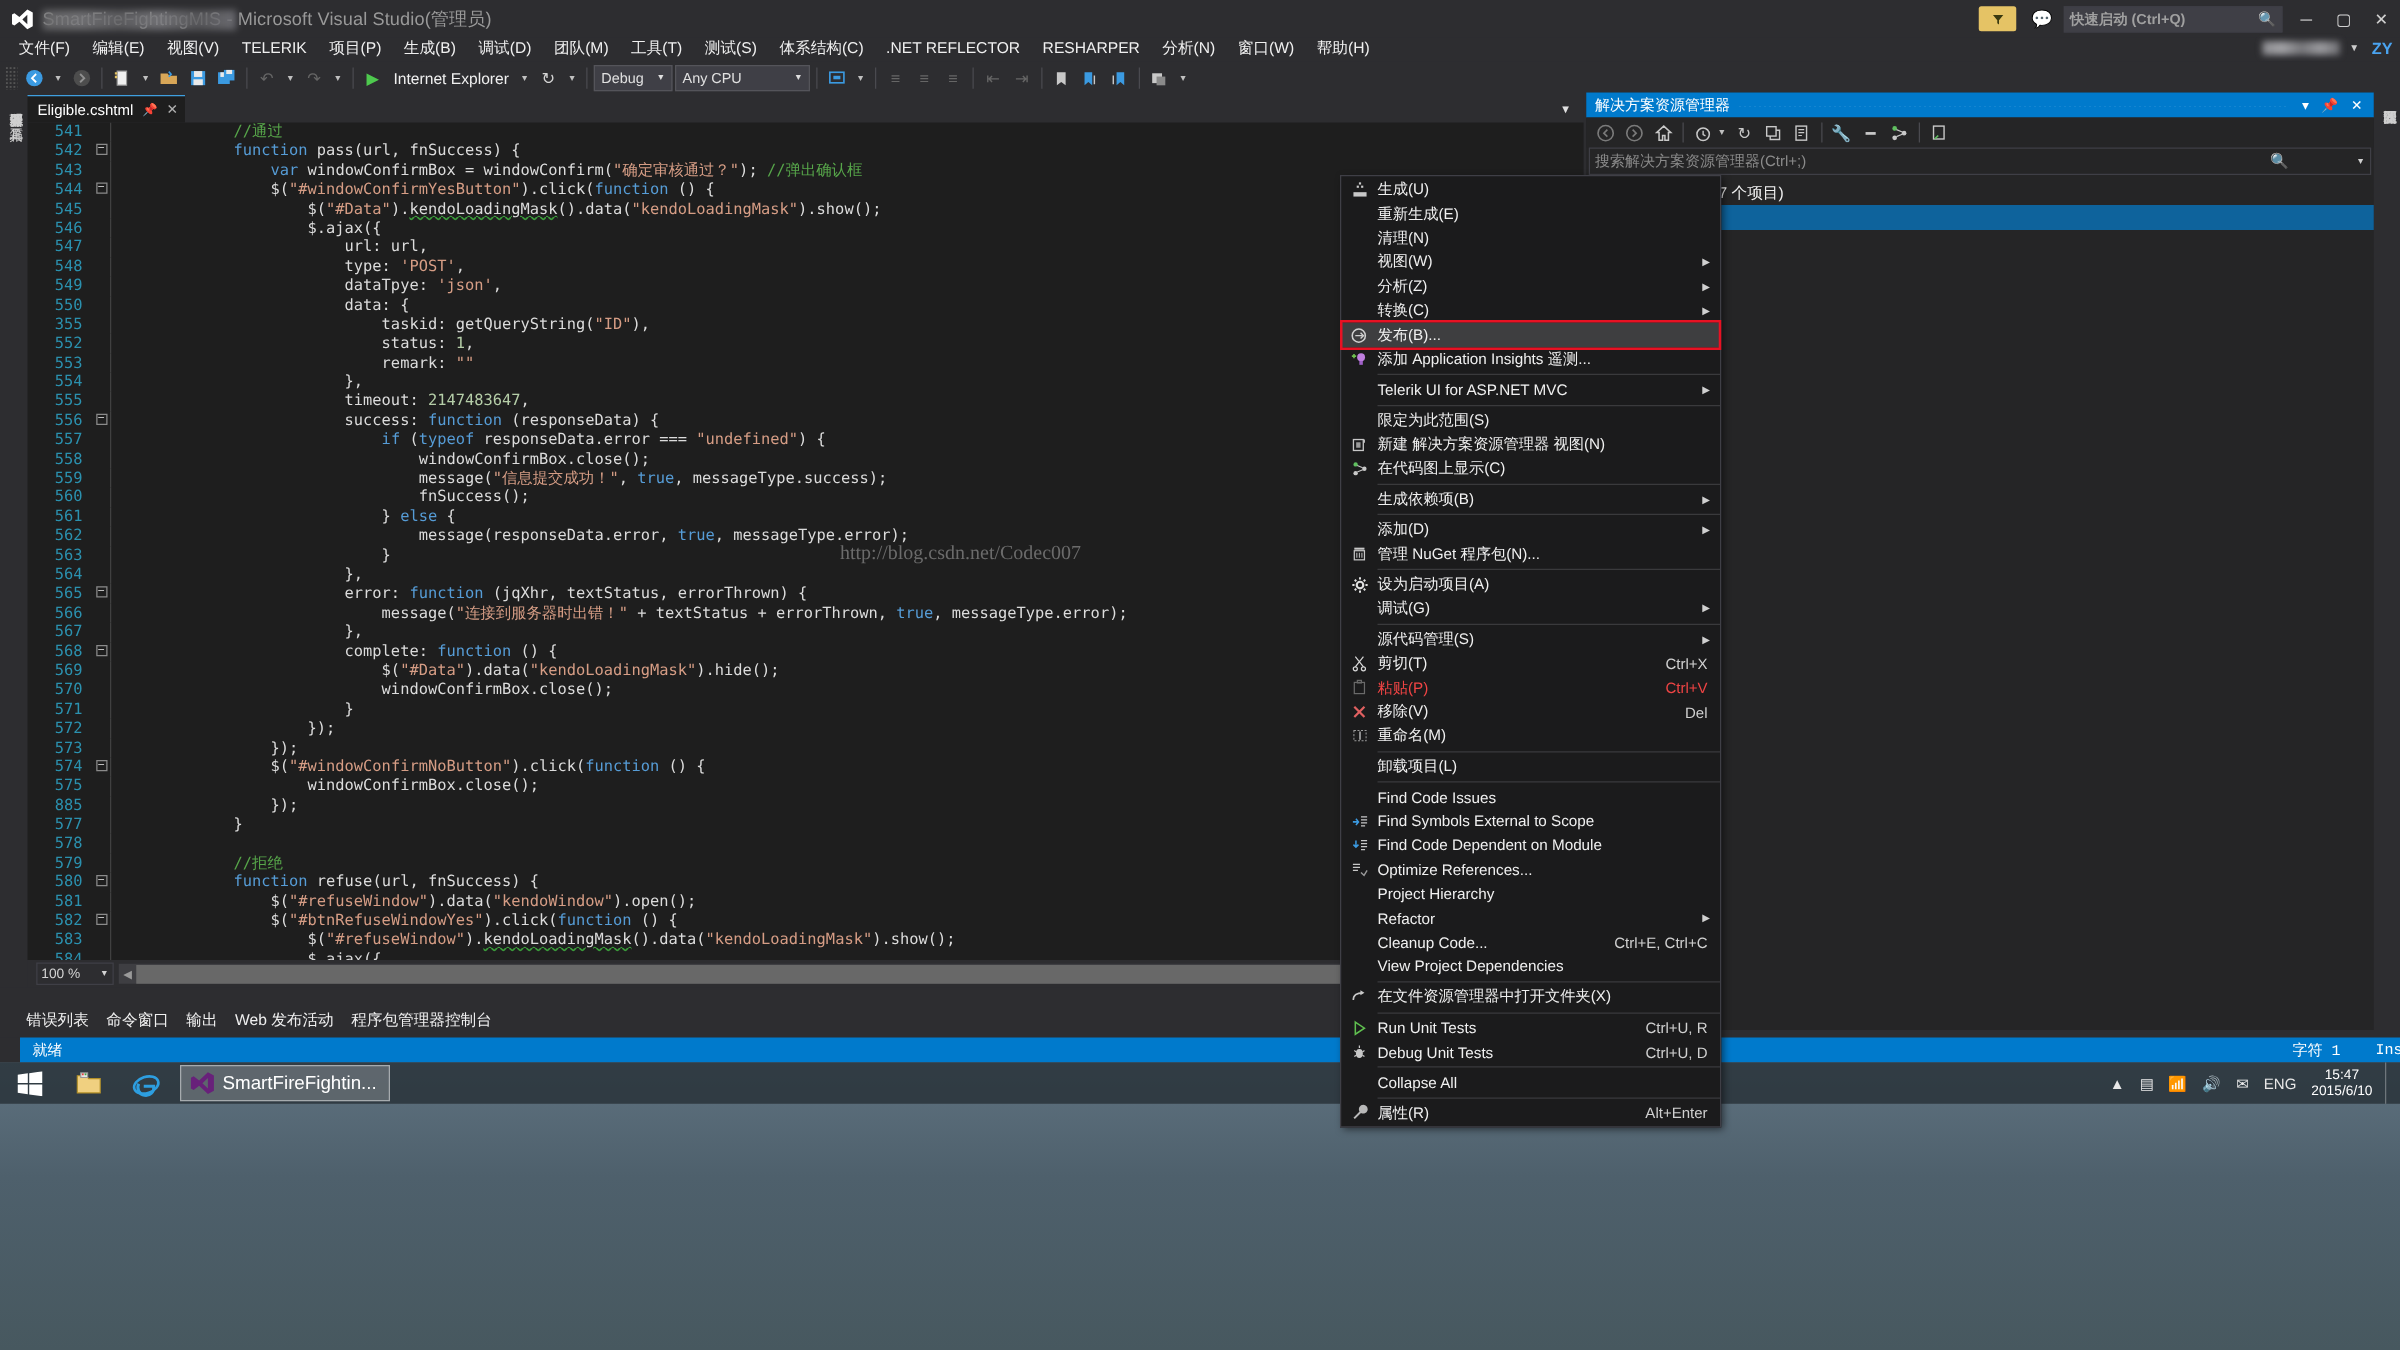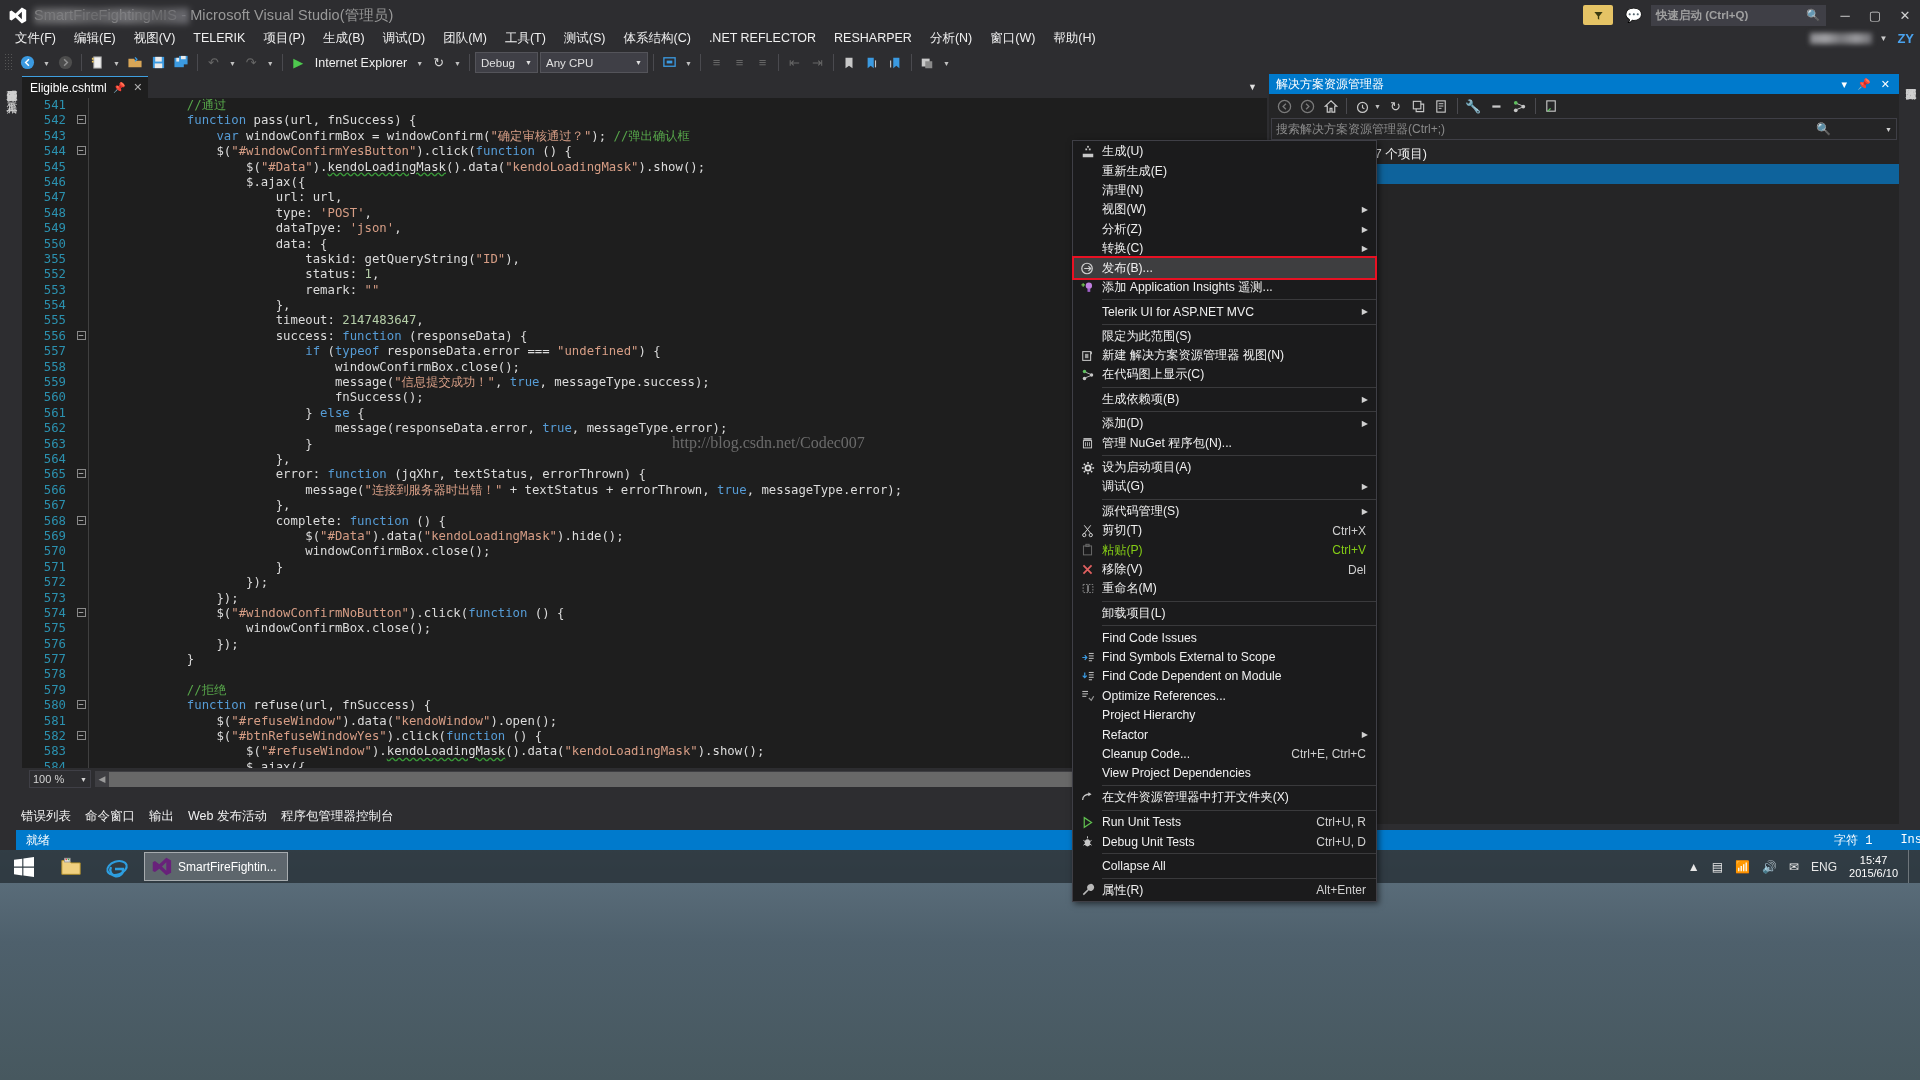--- a/index.html
+++ b/index.html
@@ -154,21 +154,21 @@
   #ctxmenu { position:absolute; left:1072px; top:140px; width:305px;
      background:#1b1b1c; border:1px solid #3f3f46; padding:1px 0;
      box-shadow:2px 2px 6px rgba(0,0,0,.55); z-index:50; }
   .mrow { height:19.4px; display:flex; align-items:center; position:relative; }
   .mrow.hl { background:#3e3e40; }
   .mrow .mi { width:29px; display:flex; align-items:center; justify-content:center;
      font-size:12px; }
   .mrow .ml { flex:1; color:#f0f0f0; font-size:12.2px; white-space:nowrap; }
   .mrow .mk { color:#d0d0d0; font-size:12px; padding-right:10px; white-space:nowrap; }
   .mrow .ma { color:#d0d0d0; font-size:8px; padding-right:8px; }
-  .mrow.dis .ml, .mrow.dis .mk { color:#84cc16; }
+  .mrow.dis .ml, .mrow.dis .mk { color:#ef4444; }
   .msep { height:1px; background:#3a3a3c; margin:2px 0 2px 29px; }
   #ctx-highlight { position:absolute; left:1072px; top:248px; width:303px; height:24px;
      border:2px solid #e81123; z-index:60; pointer-events:none; }
 
   
   #statusbar { position:absolute; left:0; top:830px; width:1920px; height:20px;
      background:#007acc; display:flex; align-items:center; color:#fff; font-size:12px;margin-left:16px; }
   #statusbar .sl { padding-left:10px; }
   #statusbar .sr { margin-left:auto; display:flex; align-items:center; }
   #statusbar .sr span { padding:0 14px;font-family:Liberation Mono, monospace; }
@@ -178,21 +178,21 @@
      background:linear-gradient(180deg,#5f7280,#4e606c 40%,#47585f); }
   #taskbar-inner { position:absolute; left:0; top:0; width:1920px; height:33px;
      background:rgba(32,40,46,.72); display:flex; align-items:center; }
   #startbtn { width:48px; height:33px; display:flex; align-items:center;
      justify-content:center; }
   #startbtn svg { width:20px; height:20px; }
   .tbi { width:46px; height:33px; display:flex; align-items:center; justify-content:center; }
   #tbapp { height:29px; margin-left:4px; background:rgba(255,255,255,.22);
      border:1px solid rgba(255,255,255,.45); display:flex; align-items:center;
      padding:0 10px 0 6px; }
-  #tbapp .lbl { color:#fff; font-size:12px; margin-left:6px; white-space:nowrap; }
+  #tbapp .lbl { color:#fff; font-size:15px; margin-left:6px; white-space:nowrap; }
   #tray { margin-left:auto; display:flex; align-items:center; height:33px; padding-right:4px; }
   #tray .ti { color:#e8e8e8; font-size:12px; padding:0 6px; }
   #clock { color:#fff; font-size:11px; text-align:center; line-height:13px;
      padding:0 10px 0 6px; }
   #showdesk { width:8px; height:33px; border-left:1px solid rgba(255,255,255,.3); }
 </style>
 </head>
 <body>
 
 <div id="titlebar">
@@ -401,21 +401,21 @@
       <div class="cl"><span class="gnum">566</span><span class="gfold"></span><span class="gbar"></span><span class="ctxt">                            message(<span class="str">"连接到服务器时出错！"</span> + textStatus + errorThrown, <span class="kw">true</span>, messageType.error);</span></div>
       <div class="cl"><span class="gnum">567</span><span class="gfold"></span><span class="gbar"></span><span class="ctxt">                        },</span></div>
       <div class="cl"><span class="gnum">568</span><span class="gfold"><span class="box">−</span></span><span class="gbar"></span><span class="ctxt">                        complete: <span class="kw">function</span> () {</span></div>
       <div class="cl"><span class="gnum">569</span><span class="gfold"></span><span class="gbar"></span><span class="ctxt">                            $(<span class="str">"#Data"</span>).data(<span class="str">"kendoLoadingMask"</span>).hide();</span></div>
       <div class="cl"><span class="gnum">570</span><span class="gfold"></span><span class="gbar"></span><span class="ctxt">                            windowConfirmBox.close();</span></div>
       <div class="cl"><span class="gnum">571</span><span class="gfold"></span><span class="gbar"></span><span class="ctxt">                        }</span></div>
       <div class="cl"><span class="gnum">572</span><span class="gfold"></span><span class="gbar"></span><span class="ctxt">                    });</span></div>
       <div class="cl"><span class="gnum">573</span><span class="gfold"></span><span class="gbar"></span><span class="ctxt">                });</span></div>
       <div class="cl"><span class="gnum">574</span><span class="gfold"><span class="box">−</span></span><span class="gbar"></span><span class="ctxt">                $(<span class="str">"#windowConfirmNoButton"</span>).click(<span class="kw">function</span> () {</span></div>
       <div class="cl"><span class="gnum">575</span><span class="gfold"></span><span class="gbar"></span><span class="ctxt">                    windowConfirmBox.close();</span></div>
-      <div class="cl"><span class="gnum">576</span><span class="gfold"></span><span class="gbar"></span><span class="ctxt">                });</span></div>
+      <div class="cl"><span class="gnum">885</span><span class="gfold"></span><span class="gbar"></span><span class="ctxt">                });</span></div>
       <div class="cl"><span class="gnum">577</span><span class="gfold"></span><span class="gbar"></span><span class="ctxt">            }</span></div>
       <div class="cl"><span class="gnum">578</span><span class="gfold"></span><span class="gbar"></span><span class="ctxt"></span></div>
       <div class="cl"><span class="gnum">579</span><span class="gfold"></span><span class="gbar"></span><span class="ctxt">            <span class="cmt">//拒绝</span></span></div>
       <div class="cl"><span class="gnum">580</span><span class="gfold"><span class="box">−</span></span><span class="gbar"></span><span class="ctxt">            <span class="kw">function</span> refuse(url, fnSuccess) {</span></div>
       <div class="cl"><span class="gnum">581</span><span class="gfold"></span><span class="gbar"></span><span class="ctxt">                $(<span class="str">"#refuseWindow"</span>).data(<span class="str">"kendoWindow"</span>).open();</span></div>
       <div class="cl"><span class="gnum">582</span><span class="gfold"><span class="box">−</span></span><span class="gbar"></span><span class="ctxt">                $(<span class="str">"#btnRefuseWindowYes"</span>).click(<span class="kw">function</span> () {</span></div>
       <div class="cl"><span class="gnum">583</span><span class="gfold"></span><span class="gbar"></span><span class="ctxt">                    $(<span class="str">"#refuseWindow"</span>).<span class="squig">kendoLoadingMask</span>().data(<span class="str">"kendoLoadingMask"</span>).show();</span></div>
       <div class="cl"><span class="gnum">584</span><span class="gfold"></span><span class="gbar"></span><span class="ctxt">                    $.ajax({</span></div>
     </div>
   <div id="watermark">http://blog.csdn.net/Codec007</div>

